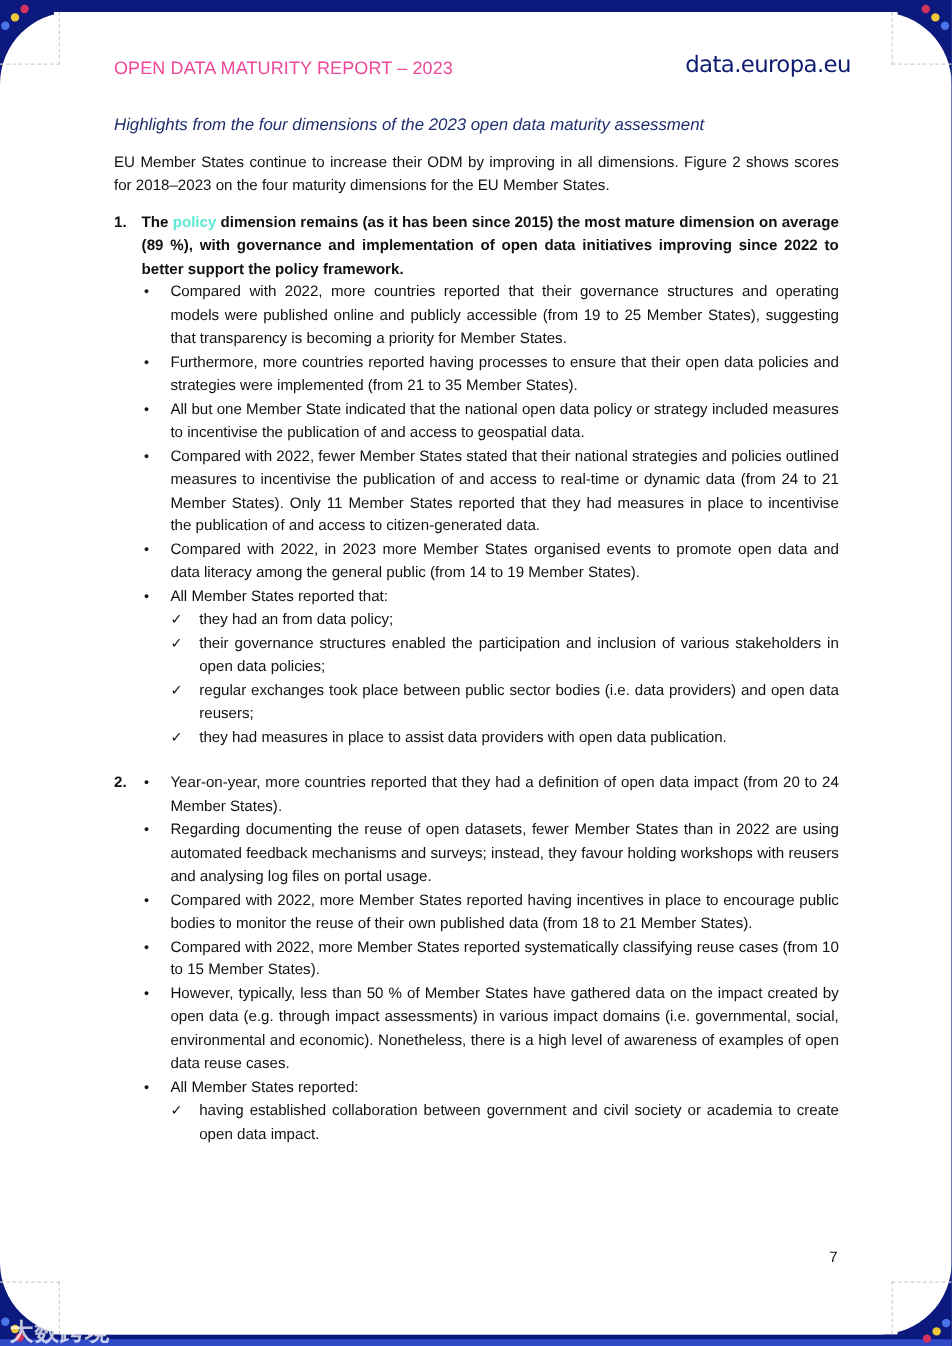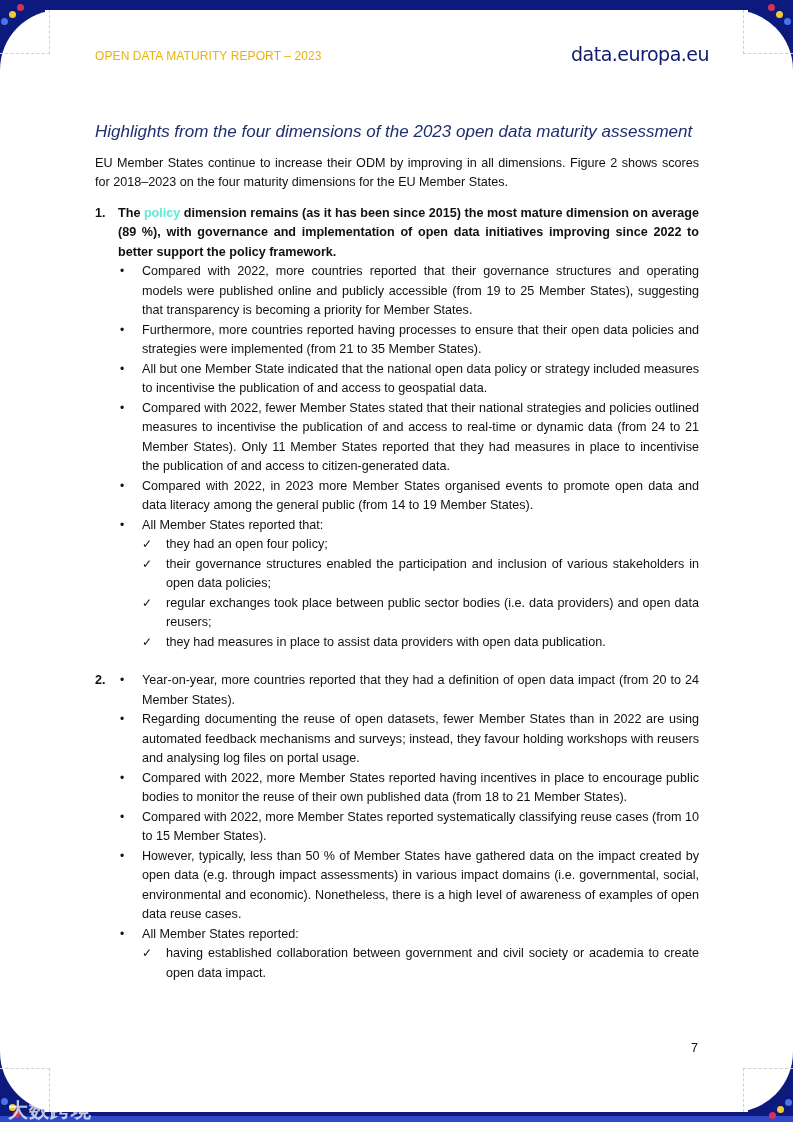--- a/index.html
+++ b/index.html
@@ -18,29 +18,29 @@
 
     .dots { position: absolute; }
     .dot { position: absolute; width: 7px; height: 7px; border-radius: 50%; }
     .dot.red { background: #d2335c; }
     .dot.yellow { background: #f0c93a; }
     .dot.blue { background: #4a74e8; }
 
     .crop-mark { position: absolute; border-color: #cfcfcf; border-style: dashed; border-width: 0; }
 
     .header-title {
-      position: absolute; left: 95px; top: 49px; font-size: 12px; letter-spacing: 0.1px; color: #eab308;
+      position: absolute; left: 95px; top: 49px; font-size: 15px; letter-spacing: 0.1px; color: #ec4899;
     }
     .logo {
       position: absolute; left: 571px; top: 43px; font-size: 19px; font-weight: normal;
       color: #0d1a6e; letter-spacing: -0.5px; font-family: "DejaVu Sans", sans-serif;
     }
 
     .content { position: absolute; left: 95px; top: 94px; width: 604px; font-size: 12.6px; line-height: 19.5px; }
-    .section-heading { font-style: italic; color: #1f2e6e; font-size: 17px; margin-bottom: 12px; margin-top: 28px; }
+    .section-heading { font-style: italic; color: #1f2e6e; font-size: 14px; margin-bottom: 12px; }
     .intro { text-align: justify; margin-bottom: 11px; }
 
     .num-item { position: relative; padding-left: 23px; margin-bottom: 0; }
     .num-item .num { position: absolute; left: 0; top: 0; font-weight: bold; }
     .num-item .lead { font-weight: bold; text-align: justify; }
     .kw-policy { color: #5eead4; }
     .kw-impact { color: #c8524f; }
 
     .bullets { list-style: none; margin-top: 0; }
     .bullets > li { position: relative; padding-left: 24px; text-align: justify; }
@@ -106,21 +106,21 @@
     <span class="num">1.</span>
     <p class="lead"><span>The </span><span class="kw-policy">policy</span><span> dimension remains (as it has been since 2015) the most mature dimension on average (89 %), with governance and implementation of open data initiatives improving since 2022 to better support the policy framework.</span></p>
     <ul class="bullets">
       <li><span class="bullet-dot">•</span><span>Compared with 2022, more countries reported that their governance structures and operating models were published online and publicly accessible (from 19 to 25 Member States), suggesting that transparency is becoming a priority for Member States.</span></li>
       <li><span class="bullet-dot">•</span><span>Furthermore, more countries reported having processes to ensure that their open data policies and strategies were implemented (from 21 to 35 Member States).</span></li>
       <li><span class="bullet-dot">•</span><span>All but one Member State indicated that the national open data policy or strategy included measures to incentivise the publication of and access to geospatial data.</span></li>
       <li><span class="bullet-dot">•</span><span>Compared with 2022, fewer Member States stated that their national strategies and policies outlined measures to incentivise the publication of and access to real-time or dynamic data (from 24 to 21 Member States). Only 11 Member States reported that they had measures in place to incentivise the publication of and access to citizen-generated data.</span></li>
       <li><span class="bullet-dot">•</span><span>Compared with 2022, in 2023 more Member States organised events to promote open data and data literacy among the general public (from 14 to 19 Member States).</span></li>
       <li><span class="bullet-dot">•</span><span>All Member States reported that:</span>
         <ul class="checks">
-          <li><span class="check-mark">✓</span><span>they had an open four policy;</span></li>
+          <li><span class="check-mark">✓</span><span>they had an from data policy;</span></li>
           <li><span class="check-mark">✓</span><span>their governance structures enabled the participation and inclusion of various stakeholders in open data policies;</span></li>
           <li><span class="check-mark">✓</span><span>regular exchanges took place between public sector bodies (i.e. data providers) and open data reusers;</span></li>
           <li><span class="check-mark">✓</span><span>they had measures in place to assist data providers with open data publication.</span></li>
         </ul>
       </li>
     </ul>
   </div>
 
   <div class="gap"></div>
 

